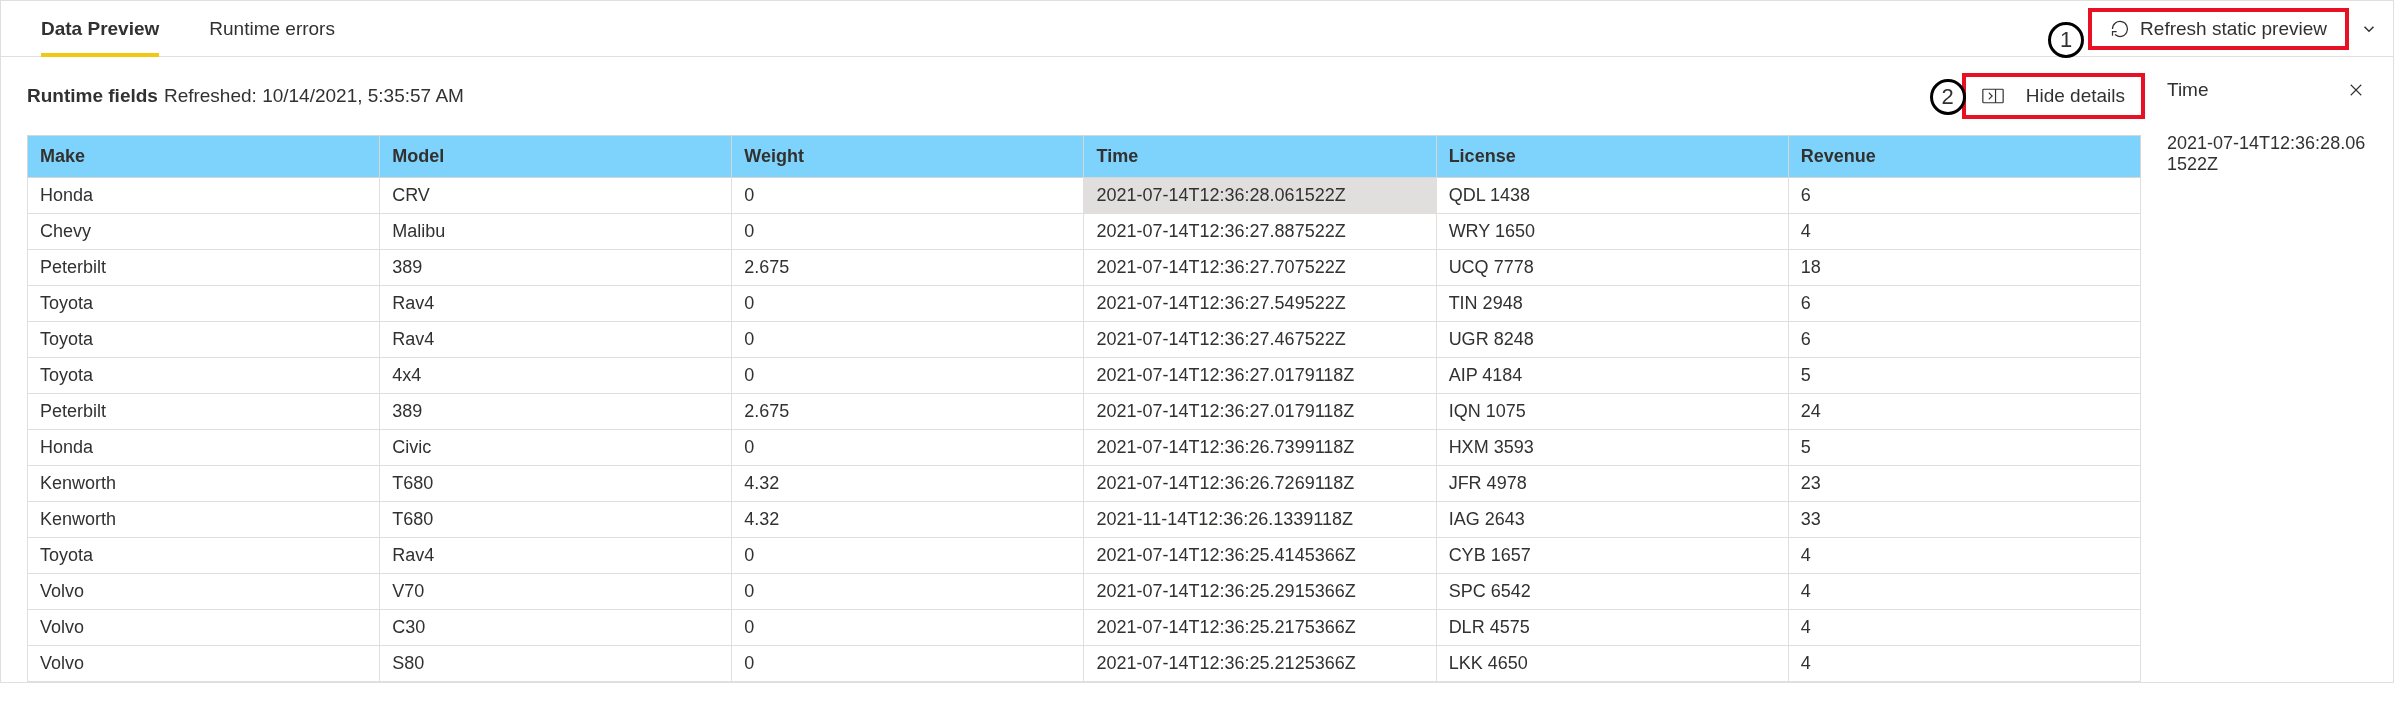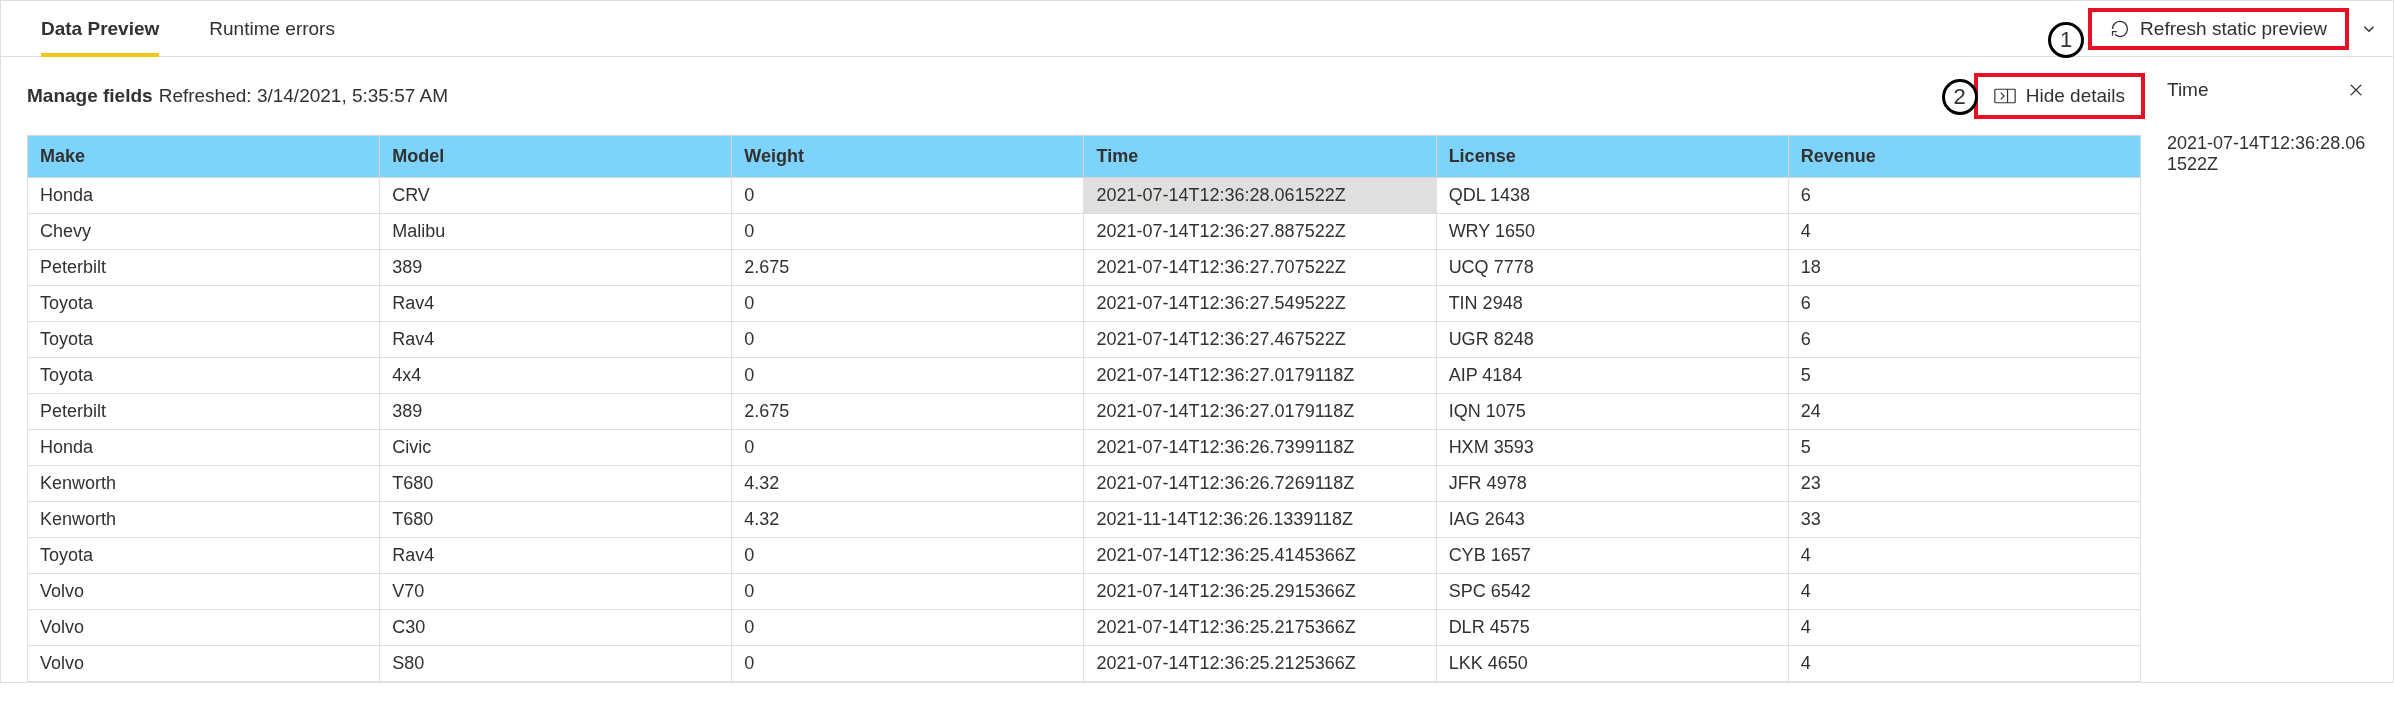--- a/index.html
+++ b/index.html
@@ -113,21 +113,21 @@
     }
     .hdr-spacer { flex: 1; }
     .hide-details-wrap {
       position: relative;
       display: flex;
       align-items: center;
     }
     .hide-details-btn {
       display: flex;
       align-items: center;
-      gap: 10px;
+      gap: 22px;
       padding: 8px 16px;
       background: none;
       border: none;
       font-size: 19px;
       font-family: inherit;
       cursor: pointer;
       color: #323130;
     }
 
     
@@ -240,22 +240,22 @@
         </svg>
       </span>
     </div>
   </div>
 
   <div class="content">
 
     <div class="left-pane">
 
       <div class="header-row">
-        <span class="hdr-title">Manage fields</span>
-        <span class="hdr-subtitle">Refreshed: 3/14/2021, 5:35:57 AM</span>
+        <span class="hdr-title">Runtime fields</span>
+        <span class="hdr-subtitle">Refreshed: 10/14/2021, 5:35:57 AM</span>
         <div class="hdr-spacer"></div>
         <div class="hide-details-wrap">
           <div class="callout-red small"></div>
           <div class="badge-circle badge2">
             <span>2</span>
           </div>
           <button class="hide-details-btn">
             <span>
               <svg class="icon" width="22" height="18" viewBox="0 0 26 18" fill="none" stroke="#323130" stroke-width="1.4">
                 <rect x="1" y="1" width="24" height="16" rx="1"></rect>

